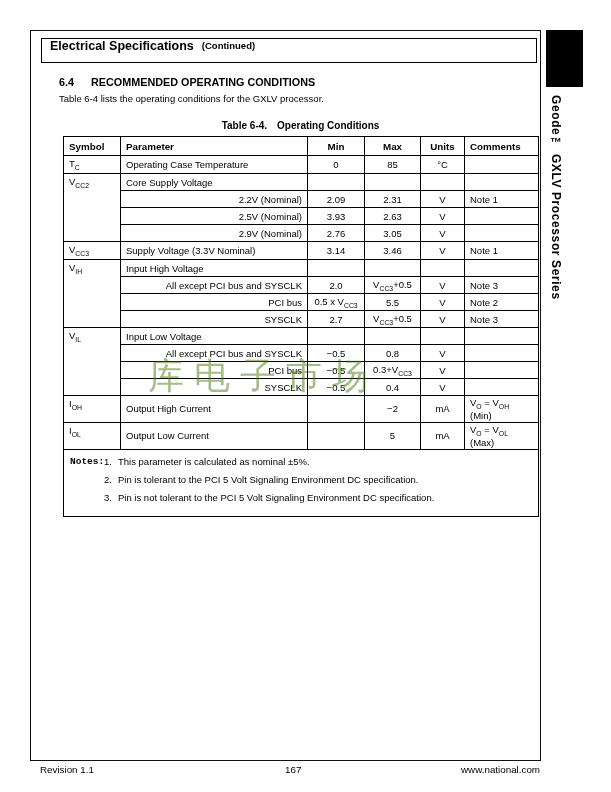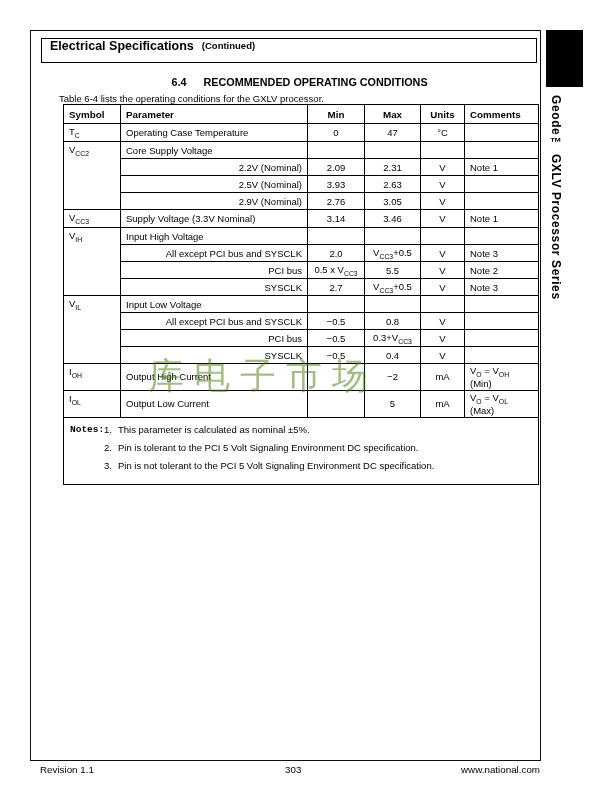--- a/index.html
+++ b/index.html
@@ -19,21 +19,21 @@
     writing-mode:vertical-rl; white-space:nowrap;
     font-weight:bold; font-size:12px; letter-spacing:0.6px;
   }
   .header-box {
     position:absolute; left:10px; top:7px; right:3px; height:23px;
     border:1.2px solid #000; display:flex; align-items:flex-start; padding-left:8px;
   }
   .header-title { font-weight:bold; font-size:12.5px; }
   .header-cont { font-weight:bold; font-size:9.5px; margin-left:8px; position:relative; top:1px; }
   .body-area { position:absolute; top:40px; left:0; right:0; }
-  .section-heading { margin:5px 0 5px 28px; font-size:10.8px; font-weight:bold;text-align:center; }
+  .section-heading { margin:5px 0 5px 28px; font-size:10.8px; font-weight:bold; }
   .section-heading .num { margin-right:14px; }
   .intro { margin:0 0 0 28px; font-size:9.5px; }
   .table-title { width:475px; margin:16px 0 5px 32px; text-align:center; font-size:10px; font-weight:bold; }
   .table-title .tl { margin-right:10px; }
   table {
     border-collapse:collapse; margin-left:32px; width:475px;
     font-size:9.5px; table-layout:fixed;
   }
   table { border:1.5px solid #000; }
   th, td { border:1px solid #000; padding:1px 5px; height:14px; vertical-align:middle; overflow:hidden; }
@@ -72,20 +72,23 @@
 
   <div class="body-area">
 
     <div class="section-heading">
       <span class="num">6.4</span>
       <span>RECOMMENDED OPERATING CONDITIONS</span>
     </div>
 
     <p class="intro">Table 6-4 lists the operating conditions for the GXLV processor.</p>
 
+    <div class="table-title">
+      <span class="tl">Table 6-4.</span><span>Operating Conditions</span>
+    </div>
 
     <table>
       <colgroup>
         <col style="width:57px">
           <col style="width:187px">
           <col style="width:57px">
           <col style="width:56px">
           <col style="width:44px">
           <col style="width:74px">
       </colgroup>
@@ -97,21 +100,21 @@
           <th>Max</th>
           <th>Units</th>
           <th class="l">Comments</th>
         </tr>
       </thead>
       <tbody>
         <tr>
           <td class="sym">T<sub>C</sub></td>
           <td>Operating Case Temperature</td>
           <td class="c">0</td>
-          <td class="c">47</td>
+          <td class="c">85</td>
           <td class="c">°C</td>
           <td></td>
         </tr>
         <tr>
           <td class="sym" rowspan="4">V<sub>CC2</sub></td>
           <td>Core Supply Voltage</td>
           <td></td>
           <td></td>
           <td></td>
           <td></td>
@@ -243,15 +246,15 @@
       </tfoot>
     </table>
 
   </div>
 </div>
 
 <div class="watermark">库电子市场</div>
 
 <div class="footer">
   <span class="rev">Revision 1.1</span>
-  <span class="pg">303</span>
+  <span class="pg">167</span>
   <span class="web">www.national.com</span>
 </div>
 
 </body></html>

